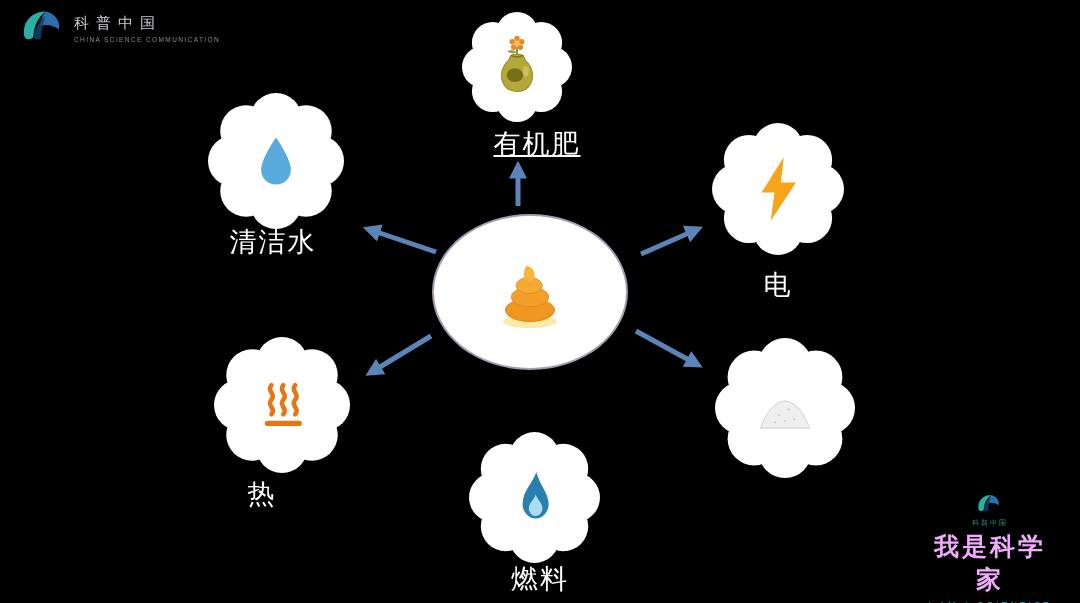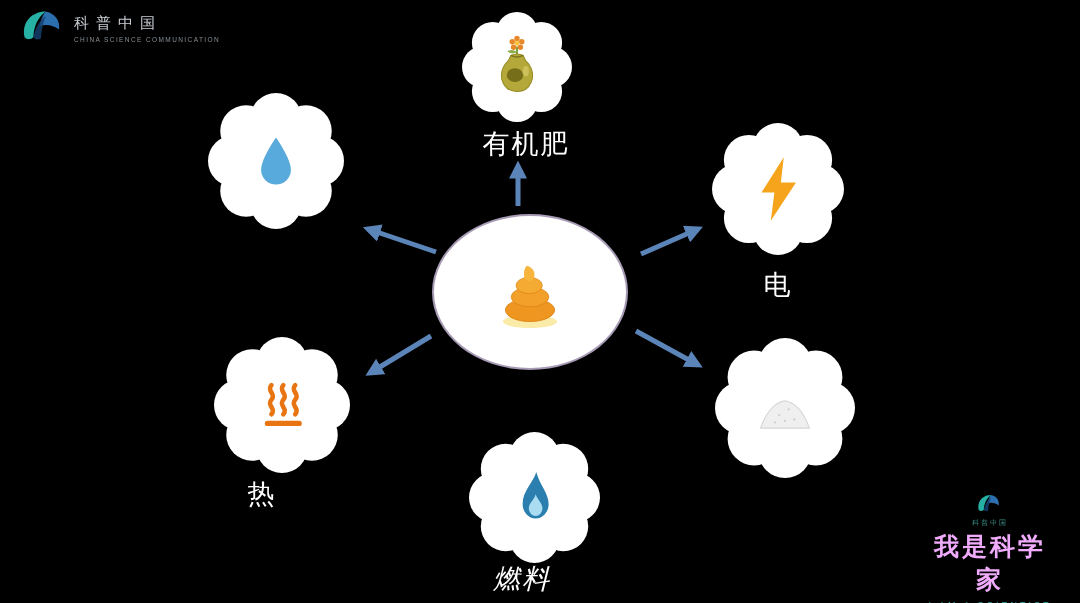--- a/index.html
+++ b/index.html
@@ -99,30 +99,31 @@
           <circle cx="43" cy="13" r="4"></circle>
       </g>
       <circle cx="50" cy="15" r="3.6" fill="#f6c53d"></circle>
       <path d="M50 28 C45 24 40 24 36 27 C40 31 46 31 50 28 Z" fill="#8fae4a"></path>
       <path d="M41 33 C46 30 54 30 59 33 L63 41 C73 50 75 63 71 72 C67 82 58 86 50 86 C42 86 33 82 29 72 C25 63 27 50 37 41 Z" fill="#b5a83a" stroke="#968b24" stroke-width="1.5"></path>
       <path d="M41 33 C46 36 54 36 59 33" fill="none" stroke="#7d7420" stroke-width="2"></path>
       <ellipse cx="47" cy="62" rx="12" ry="10" fill="#6f6715" opacity="0.9"></ellipse>
       <ellipse cx="63" cy="56" rx="4.5" ry="8" fill="#d6cc6a" opacity="0.7"></ellipse>
     </svg>
   </div>
-  <div class="node-label" style="left:526px;top:126px;">有机肥</div>
+  <div class="node-label" style="left:537px;top:126px;text-decoration:underline;">有机肥</div>
 
   <div class="node" style="left:208px;top:93px;width:136px;height:136px;">
     <svg class="cloud" viewBox="0 0 100 100">
         <use href="#cloud"></use>
       </svg>
     <svg class="node-icon" width="62" height="66" viewBox="0 0 100 100">
       <path d="M50 12 C50 12 26 46 26 64 A24 24 0 0 0 74 64 C74 46 50 12 50 12 Z" fill="#58a9dc"></path>
     </svg>
   </div>
+  <div class="node-label" style="left:273px;top:224px;">清洁水</div>
 
   <div class="node" style="left:712px;top:123px;width:132px;height:132px;">
     <svg class="cloud" viewBox="0 0 100 100">
         <use href="#cloud"></use>
       </svg>
     <svg class="node-icon" width="72" height="80" viewBox="0 0 100 100">
       <polygon points="58,6 27,55 45,55 40,94 75,41 54,41" fill="#f6a41c"></polygon>
     </svg>
   </div>
   <div class="node-label" style="left:778px;top:267px;">电</div>
@@ -144,21 +145,21 @@
 
   <div class="node" style="left:469px;top:432px;width:131px;height:131px;">
     <svg class="cloud" viewBox="0 0 100 100">
         <use href="#cloud"></use>
       </svg>
     <svg class="node-icon" width="62" height="78" viewBox="0 0 100 100">
       <path d="M52 8 C48 24 30 38 30 60 A21 23 0 0 0 72 60 C72 42 58 30 52 8 Z" fill="#2b7fae"></path>
       <path d="M51 44 C49 53 40 58 40 67 A11 12 0 0 0 62 67 C62 58 54 53 51 44 Z" fill="#aadcf2"></path>
     </svg>
   </div>
-  <div class="node-label" style="left:522px;top:561px;font-style:italic;">燃料</div>
+  <div class="node-label" style="left:540px;top:561px;">燃料</div>
 
   <div class="node" style="left:715px;top:338px;width:140px;height:140px;">
     <svg class="cloud" viewBox="0 0 100 100">
         <use href="#cloud"></use>
       </svg>
     <svg class="node-icon" width="76" height="72" viewBox="0 0 100 100">
       <path d="M16 78 C26 50 38 42 50 40 C62 42 74 50 84 78 Z" fill="#efefef" stroke="#d6d6d6" stroke-width="1.5"></path>
       <g fill="#cfcfcf">
         <circle cx="42" cy="60" r="1.6"></circle>
           <circle cx="55" cy="52" r="1.6"></circle>

